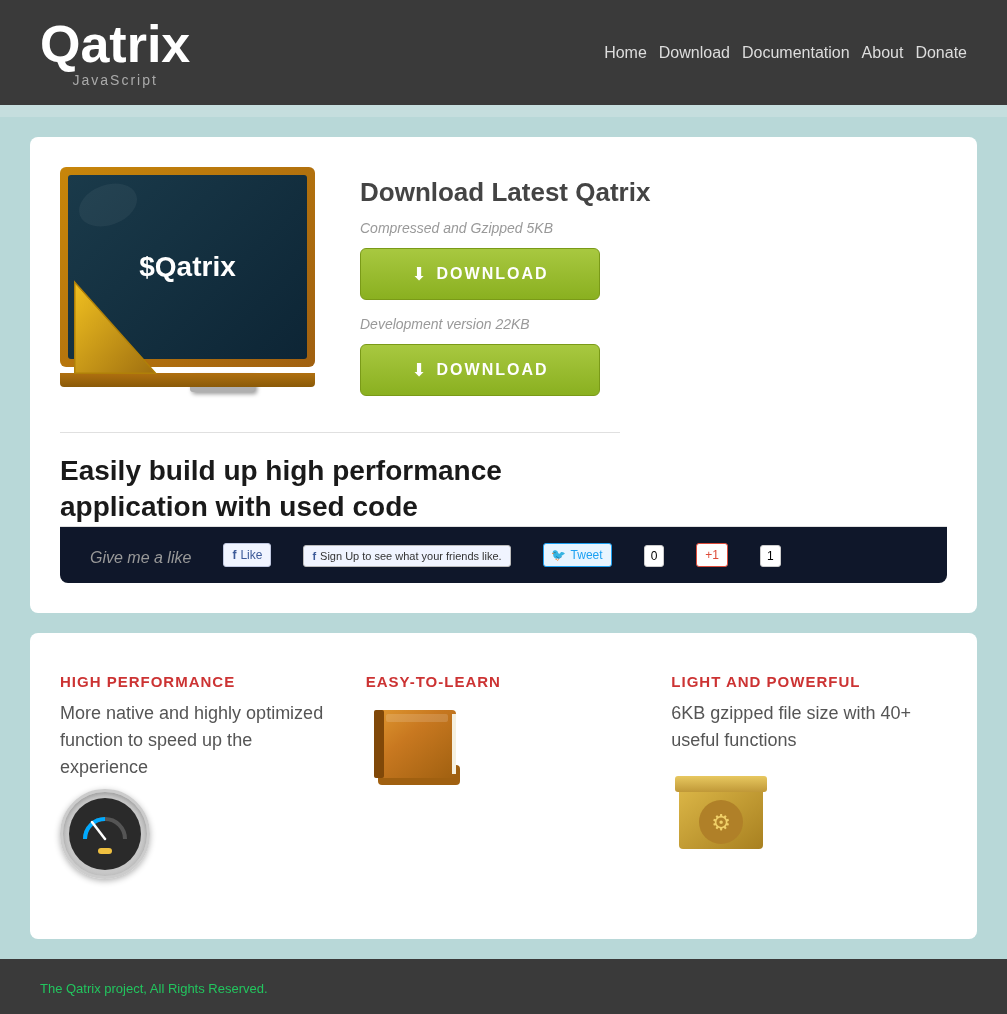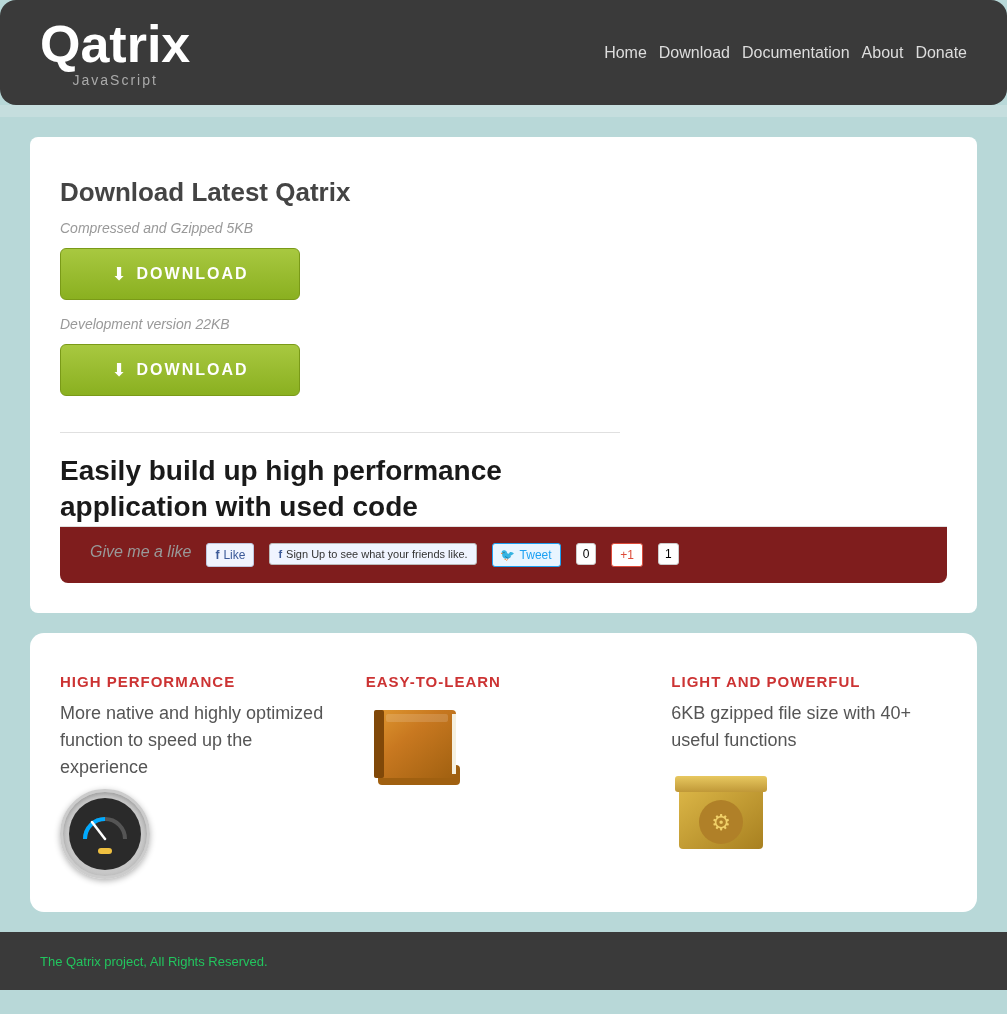--- a/index.html
+++ b/index.html
@@ -6,21 +6,20 @@
     body { font-family: Arial, sans-serif; background: #b8d8d8; width: 1007px; min-height: 1014px; }
 
     
     .header {
       background: #3a3a3a;
       height: 105px;
       display: flex;
       align-items: center;
       padding: 0 40px;
       justify-content: space-between;
-      border-radius: 16px;
     }
     .logo-area { display: flex; flex-direction: column; }
     .logo-text {
       font-size: 52px;
       font-weight: 900;
       color: #fff;
       font-family: Arial Black, sans-serif;
       line-height: 1;
     }
     .logo-sub {
@@ -165,26 +164,26 @@
       font-weight: 900;
       color: #1a1a1a;
       line-height: 1.3;
       border-top: 1px solid #e0e0e0;
       padding-top: 20px;
       max-width: 560px;
     }
 
     
     .social-bar {
-      background: #7f1d1d;
+      background: #0f172a;
       border-top: 1px solid #e0e0e0;
       padding: 16px 30px;
       display: flex;
-      align-items: flex-start;
-      gap: 15px;
+      align-items: flex-end;
+      gap: 32px;
       border-radius: 0 0 8px 8px;
     }
     .social-label {
       color: #999;
       font-size: 16px;
       font-style: italic;
     }
     .social-btn {
       display: inline-flex;
       align-items: center;
@@ -231,22 +230,22 @@
       border: 1px solid #ccc;
       background: #fff;
       padding: 3px 6px;
       font-size: 12px;
       border-radius: 3px;
     }
 
     
     .features-card {
       background: #fff;
-      border-radius: 14px;
-      padding: 40px 30px 33px;
+      border-radius: 8px;
+      padding: 40px 30px 60px;
     }
     .features-grid {
       display: grid;
       grid-template-columns: 1fr 1fr 1fr;
       gap: 30px;
     }
     .feature-item { }
     .feature-title {
       font-size: 15px;
       font-weight: bold;
@@ -328,20 +327,47 @@
   </nav>
 </header>
 
 <div class="band"></div>
 
 <div class="main-content">
 
   <div class="hero-card">
     <div class="hero-top">
 
+      <div class="hero-image">
+        <div class="chalkboard">
+          <div class="chalkboard-frame">
+            <div class="chalkboard-inner">
+              <span class="chalkboard-text">$Qatrix</span>
+
+              <div style="position:absolute;top:10px;left:10px;width:60px;height:40px;background:rgba(255,255,255,0.05);border-radius:50%;transform:rotate(-20deg);"></div>
+            </div>
+
+            <div style="position:absolute;bottom:-15px;left:10px;z-index:3;">
+              <svg width="90" height="100">
+                <polygon points="5,95 85,95 5,5" fill="#d4a010" stroke="#b08008" stroke-width="2"></polygon>
+                <polygon points="5,95 85,95 5,5" fill="url(#tgrad)" stroke="#b08008" stroke-width="1"></polygon>
+                <defs>
+                  <linearGradient id="tgrad" x1="0" y1="0" x2="1" y2="1">
+                    <stop offset="0%" stop-color="#f0c020"></stop>
+                    <stop offset="100%" stop-color="#a07010"></stop>
+                  </linearGradient>
+                </defs>
+              </svg>
+            </div>
+
+            <div class="eraser"></div>
+          </div>
+          <div class="chalktray"></div>
+        </div>
+      </div>
 
       <div class="download-section">
         <div class="download-title">Download Latest Qatrix</div>
         <div class="download-subtitle">Compressed and Gzipped 5KB</div>
         <a class="download-btn">
           <span class="download-icon">⬇</span>
           <span class="download-btn-text">DOWNLOAD</span>
         </a>
         <div class="download-subtitle">Development version 22KB</div>
         <a class="download-btn">

